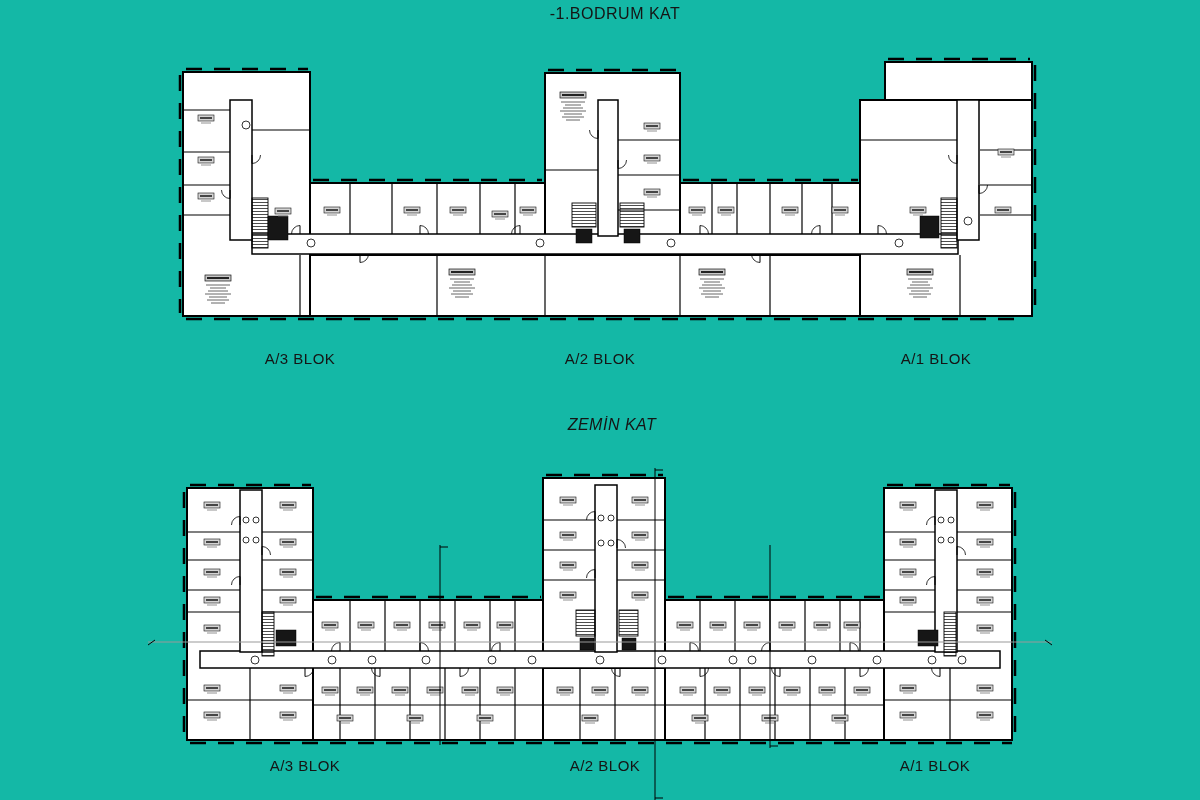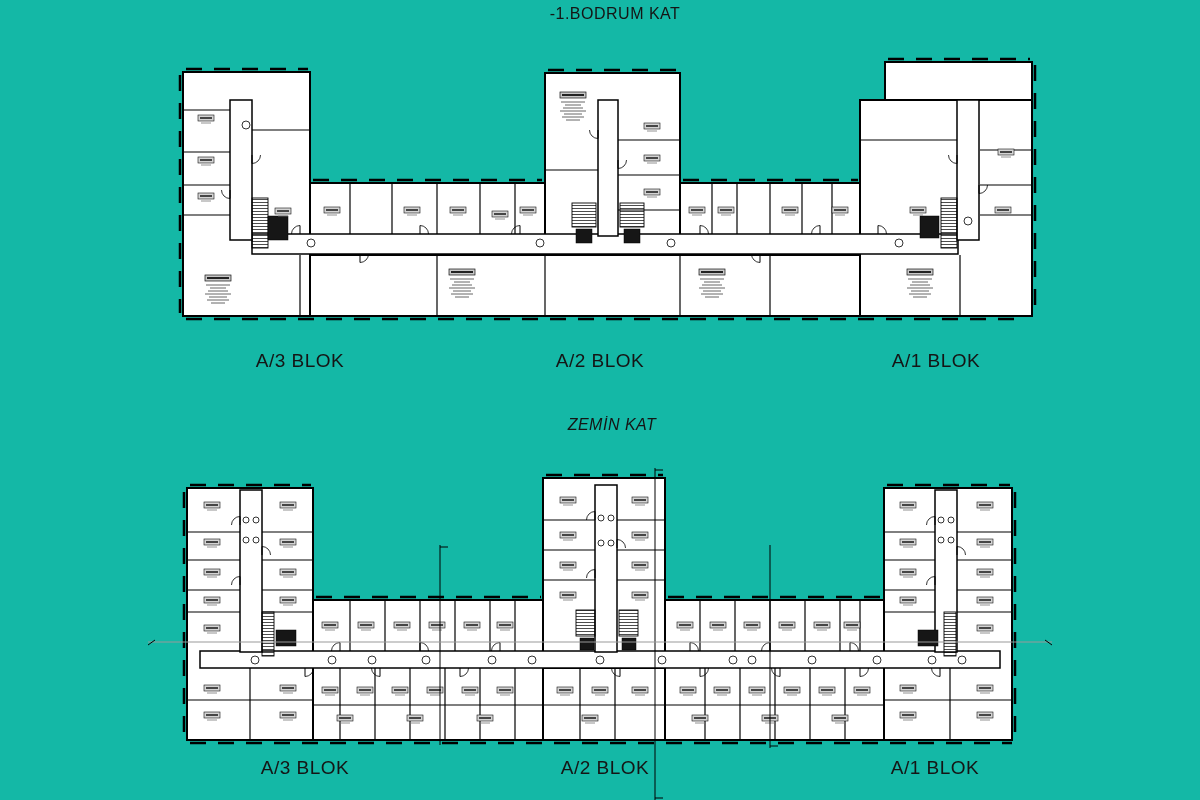--- a/index.html
+++ b/index.html
@@ -7,21 +7,21 @@
     position:relative;width:1200px;height:800px;background:#14b8a6;
     font-family:"Liberation Sans",sans-serif;overflow:hidden;
   }
   .plan-svg{position:absolute;left:0;top:0;}
   .title{
     position:absolute;transform:translateX(-50%);
     font-size:16px;color:#151515;letter-spacing:.5px;white-space:nowrap;
   }
   .blok-label{
     position:absolute;transform:translateX(-50%);
-    font-size:19px;color:#151515;letter-spacing:.5px;white-space:nowrap;
+    font-size:15px;color:#151515;letter-spacing:.5px;white-space:nowrap;
   }
 </style>
 </head>
 <body>
 
 <div class="canvas">
 
   <div class="title" style="left:615px;top:5px;">-1.BODRUM KAT</div>
 
   <div class="title" style="left:612px;top:416px;font-style:italic;">ZEMİN KAT</div>

